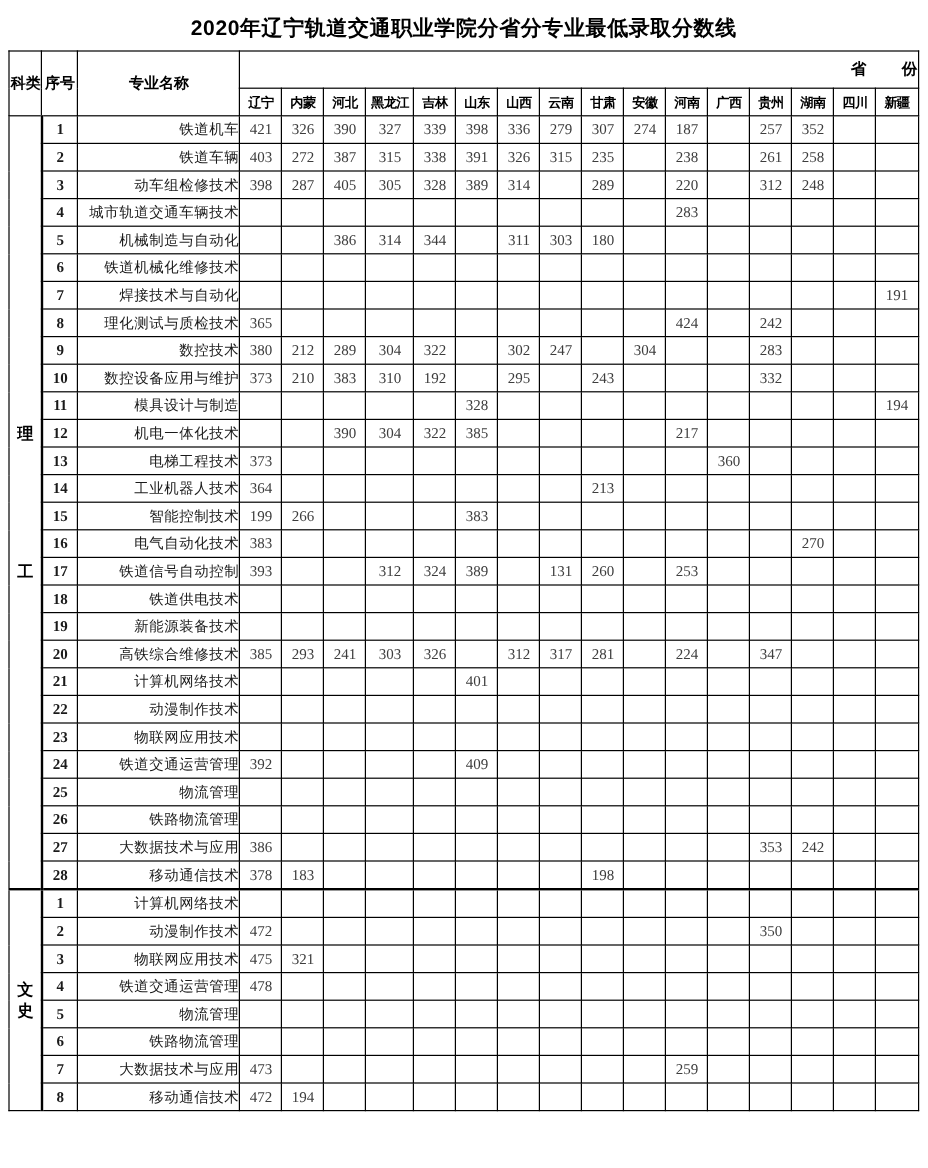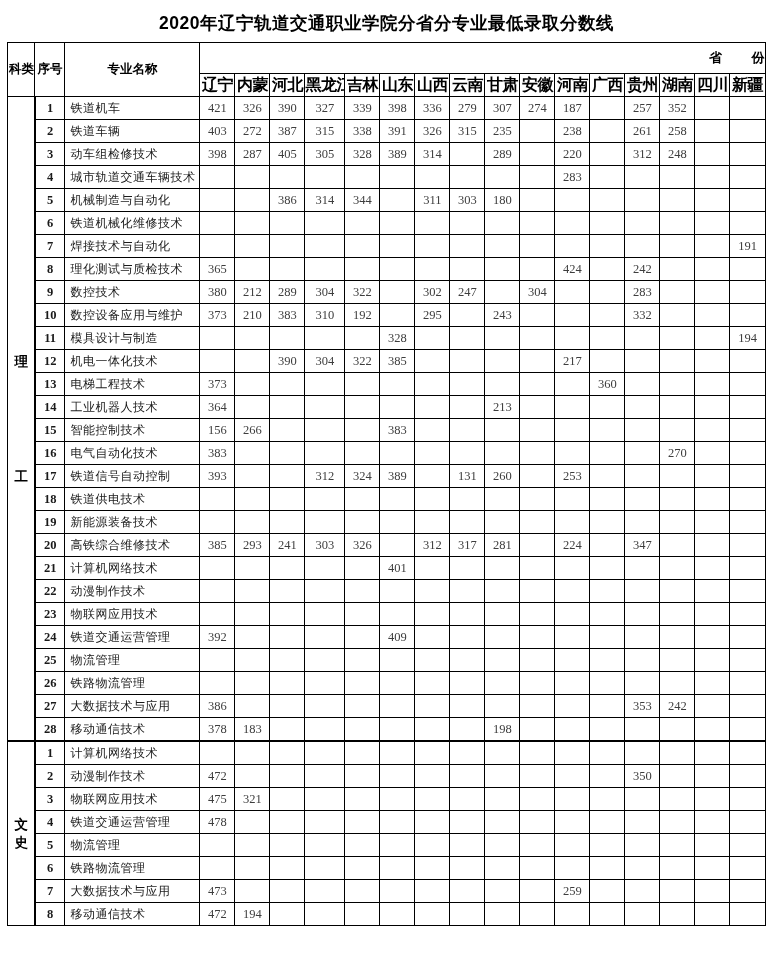--- a/index.html
+++ b/index.html
@@ -46,39 +46,39 @@
     font-size: 12px;
     color: #000;
   }
   .group-head {
     height: 30px;
     font-size: 13px;
     word-spacing: 26px;
     text-align: right;
   }
   .corner-head { font-size: 12.5px; }
-  th.prov { height: 22px; font-size: 16px; letter-spacing: -0.5px; }
+  th.prov { height: 22px; font-size: 11px; letter-spacing: -0.5px; }
   tbody td { height: 22px; }
   td.cat-cell {
     font-weight: bold;
     font-size: 13.5px;
     border-right: 2.5px solid #000;
     color: #000;
   }
   td.cat-cell span { display: block; line-height: 15px; }
   td.cat-cell.wide-gap span + span { margin-top: 100px; }
   td.cat-cell.tight-gap span + span { margin-top: 3px; }
   td.no-cell {
     font-family: "Liberation Serif", serif;
     font-weight: bold;
     font-size: 12.5px;
     color: #1a1a1a;
   }
   td.major-cell {
-    text-align: left;
+    text-align: right;
     padding-left: 5px;
     font-size: 12px;
     color: #1a1a1a;
     letter-spacing: 0.5px;
     margin-left: 48px;
   }
   td.score-cell {
     font-family: "Liberation Serif", serif;
     font-size: 12.5px;
     color: #3d3d3d;
@@ -420,21 +420,21 @@
           <td class="score-cell"></td>
           <td class="score-cell"></td>
           <td class="score-cell"></td>
           <td class="score-cell"></td>
           <td class="score-cell"></td>
           <td class="score-cell"></td>
         </tr>
         <tr>
           <td class="no-cell">15</td>
           <td class="major-cell">智能控制技术</td>
-          <td class="score-cell">156</td>
+          <td class="score-cell">199</td>
           <td class="score-cell">266</td>
           <td class="score-cell"></td>
           <td class="score-cell"></td>
           <td class="score-cell"></td>
           <td class="score-cell">383</td>
           <td class="score-cell"></td>
           <td class="score-cell"></td>
           <td class="score-cell"></td>
           <td class="score-cell"></td>
           <td class="score-cell"></td>

